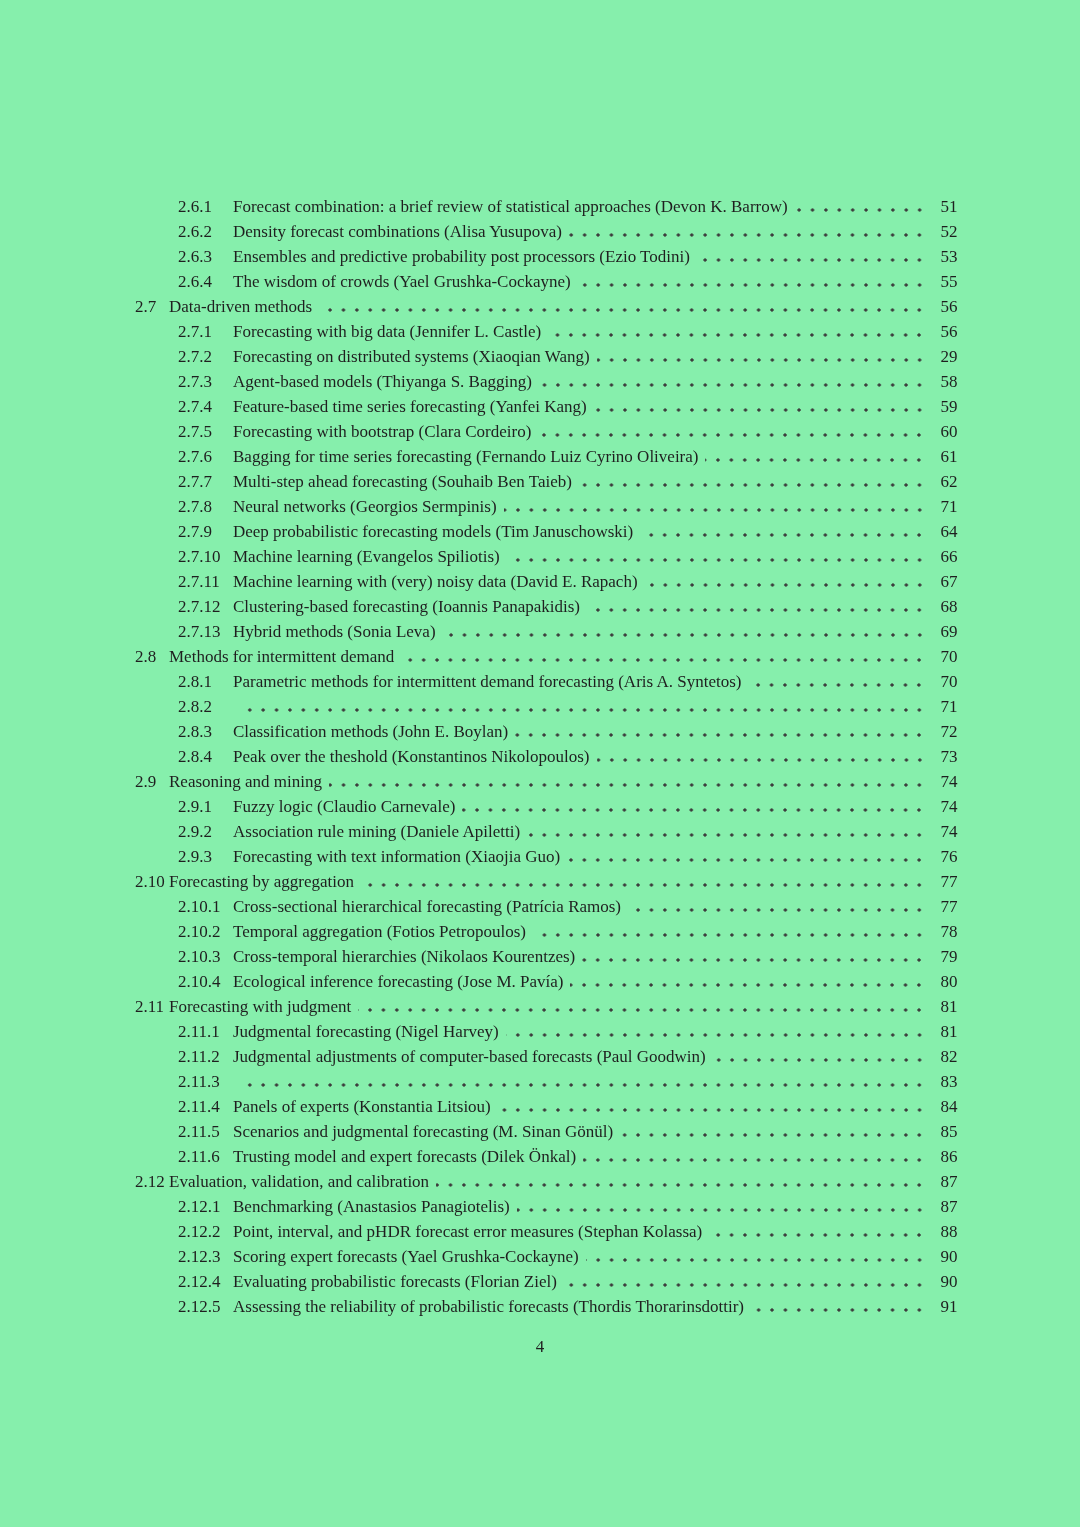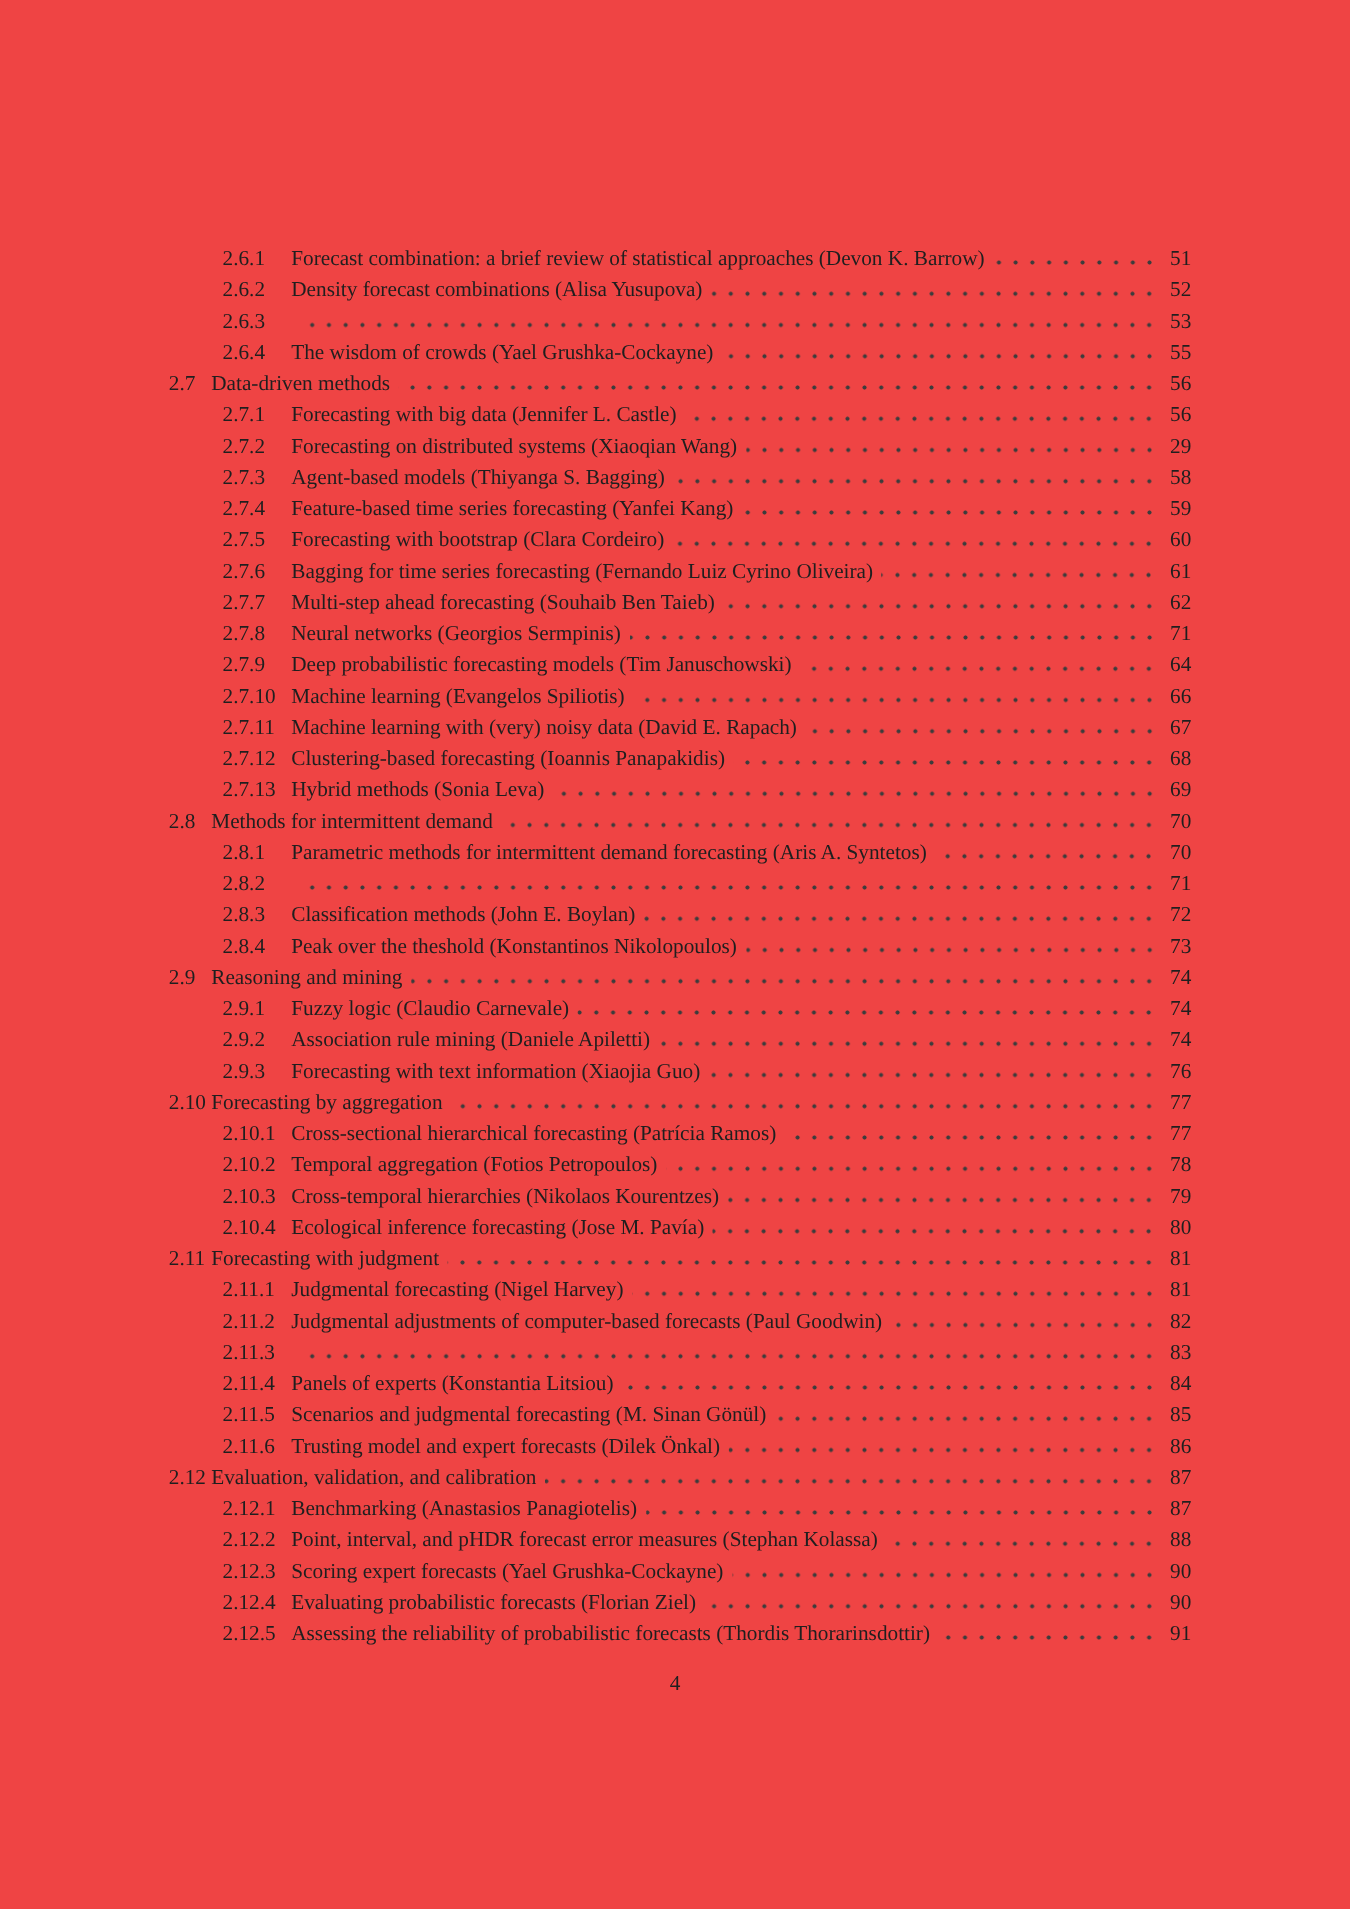--- a/index.html
+++ b/index.html
@@ -11,21 +11,21 @@
     width: 1080px;
     height: 1527px;
     font-family: "Liberation Serif", "DejaVu Serif", serif;
     color: #1f1f1f;
   }
   .page {
     position: relative;
     width: 1080px;
     height: 1527px;
     overflow: hidden;
-    background: #ef4444;
+    background: #86efac;
   }
   .toc {
     position: absolute;
     left: 135px;
     top: 194px;
     width: 827px;
     font-size: 17px;
     line-height: 25px;
   }
   .toc-row {
@@ -56,21 +56,21 @@
     height: 4px;
     margin: 0 10px 0 7px;
     background-image: radial-gradient(circle, #3c3c3c 1.35px, rgba(0,0,0,0) 1.9px);
     background-size: 13.4px 4px;
     background-repeat: repeat-x;
     background-position: right center;
   }
   .toc-row .pagenum {
     flex: none;
     width: 26px;
-    text-align: left;
+    text-align: center;
   }
   .footer {
     position: absolute;
     top: 1334px;
     left: 0;
     width: 1080px;
     height: 25px;
     line-height: 25px;
     text-align: center;
     font-size: 17px;
@@ -89,20 +89,21 @@
     <span class="pagenum">51</span>
   </div>
       <div class="toc-row l2">
     <span class="num">2.6.2</span>
     <span class="title">Density forecast combinations (Alisa Yusupova)</span>
     <span class="leader"></span>
     <span class="pagenum">52</span>
   </div>
       <div class="toc-row l2">
     <span class="num">2.6.3</span>
+    <span class="title">Ensembles and predictive probability post processors (Ezio Todini)</span>
     <span class="leader"></span>
     <span class="pagenum">53</span>
   </div>
       <div class="toc-row l2">
     <span class="num">2.6.4</span>
     <span class="title">The wisdom of crowds (Yael Grushka-Cockayne)</span>
     <span class="leader"></span>
     <span class="pagenum">55</span>
   </div>
       <div class="toc-row l1">

